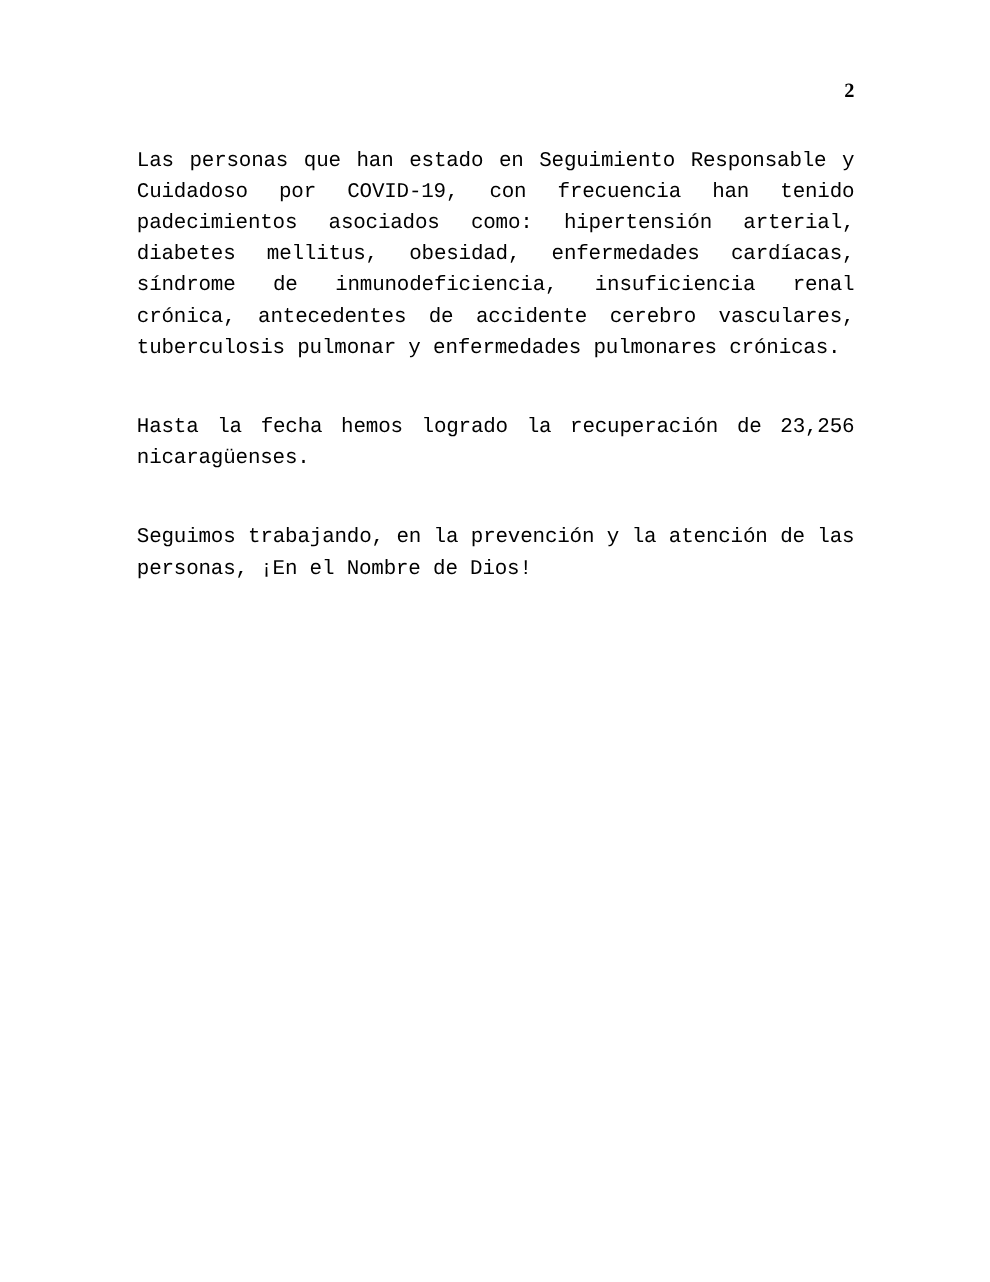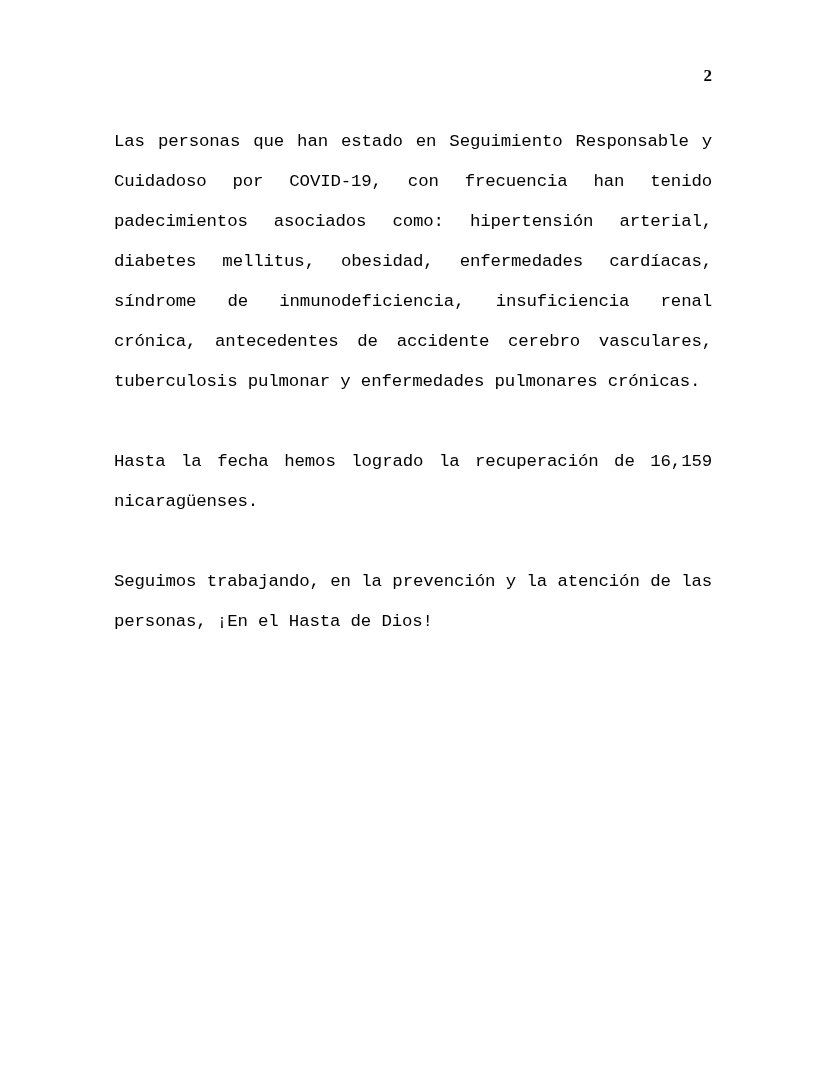--- a/index.html
+++ b/index.html
@@ -38,21 +38,21 @@
   .body-block {
     position: absolute;
     top: 122px;
     left: 114px;
     width: 598px;
   }
 
   .para {
     font-family: "Liberation Mono", "DejaVu Sans Mono", monospace;
     font-size: 17.4px;
-    line-height: 40px;
+    line-height: 26px;
     color: #000000;
     text-align: justify;
     text-justify: inter-word;
     margin: 0;
     -webkit-font-smoothing: none;
     font-weight: 400;
     letter-spacing: -0.15px;
   }
 
   
@@ -70,19 +70,19 @@
 
 <div class="page">
 
   <div class="page-number">2</div>
 
   <div class="body-block">
 
     <p class="para">Las personas que han estado en Seguimiento Responsable y Cuidadoso por COVID-19, con frecuencia han tenido padecimientos asociados como: hipertensión arterial, diabetes mellitus, obesidad, enfermedades cardíacas, síndrome de inmunodeficiencia, insuficiencia renal crónica, antecedentes de accidente cerebro vasculares, tuberculosis pulmonar y enfermedades pulmonares crónicas.</p>
 
 
-    <p class="para">Hasta la fecha hemos logrado la recuperación de 16,159 nicaragüenses.</p>
+    <p class="para">Hasta la fecha hemos logrado la recuperación de 23,256 nicaragüenses.</p>
 
-    <p class="para">Seguimos trabajando, en la prevención y la atención de las personas, ¡En el Hasta de Dios!</p>
+    <p class="para">Seguimos trabajando, en la prevención y la atención de las personas, ¡En el Nombre de Dios!</p>
 
   </div>
 
 </div>
 
 </body></html>

